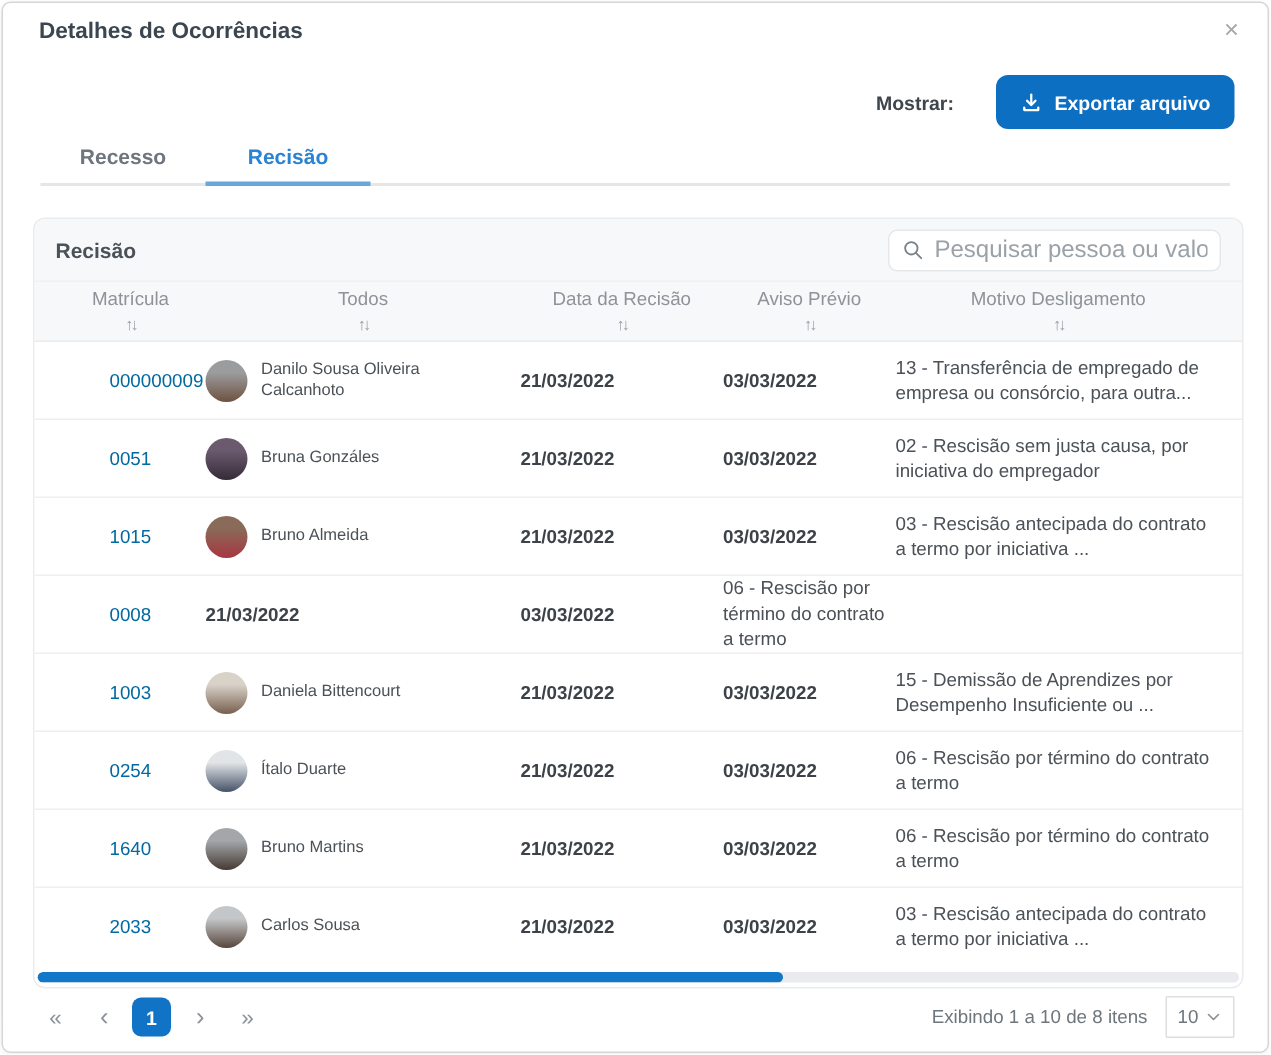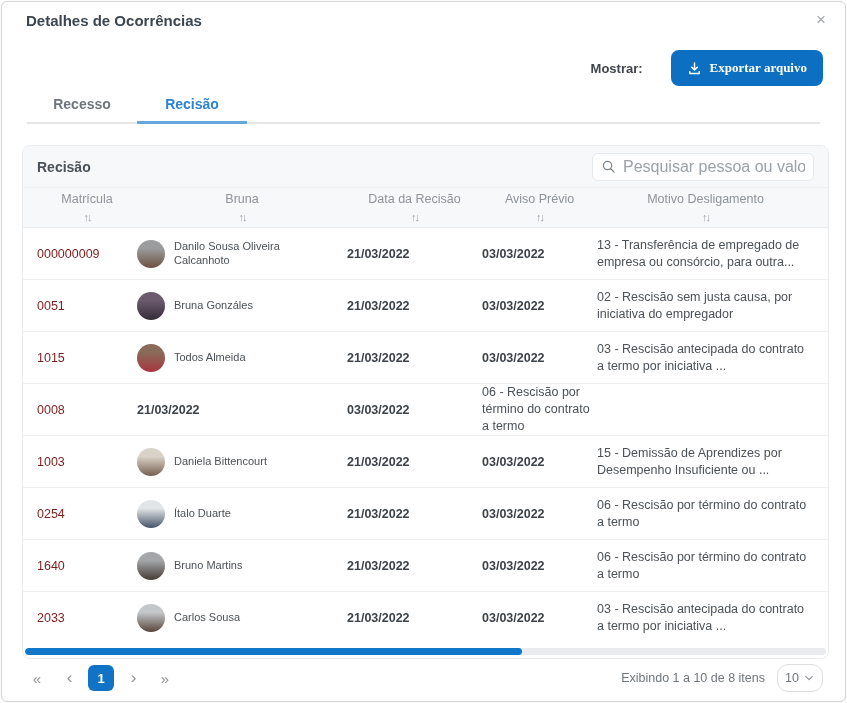--- a/index.html
+++ b/index.html
@@ -15,21 +15,21 @@
     color: #a3a9ae; display: flex; align-items: center; justify-content: center; cursor: pointer; }
   
   .toolbar { position: absolute; top: 48px; right: 22px; display: flex; align-items: center; }
   .show-label { font-size: 13px; font-weight: 700; color: #3f454c; }
   .select { position: relative; width: 123px; height: 33px; border: 1px solid #dcdfe2; border-radius: 6px;
     background: #fff; display: flex; align-items: center; padding: 0 12px; cursor: pointer; }
   .select .sel-value { font-size: 13px; color: #9ba2a8; }
   .chev { margin-left: auto; width: 11px; height: 11px; flex: none; }
   .chev svg { display: block; }
   .export-btn { margin-left: 28px; height: 36px; padding: 12px 16px; border: none; border-radius: 8px;
-    background: #0d6fc2; color: #fff; font-family: Liberation Serif, serif; font-size: 13px; font-weight: 700;
+    background: #0d6fc2; color: #fff; font-family: Liberation Sans, sans-serif; font-size: 13px; font-weight: 700;
     display: flex; align-items: center; gap: 8px; cursor: pointer; }
   .export-btn svg { display: block; }
   
   .tabs { position: absolute; top: 90px; left: 25px; right: 25px; display: flex; border-bottom: 2px solid #e4e6e8; }
   .tab { width: 110px; text-align: center; padding: 4px 0 9px; font-size: 14px; font-weight: 600; color: #6e757c;
     border-bottom: 3px solid transparent; margin-bottom: -2px; cursor: pointer; }
   .tab.active { color: #2b83d4; font-weight: 700; border-bottom-color: #66a7dc; }
   
   .panel { position: absolute; left: 20px; top: 143px; width: 807px; height: 514px;
     border: 1px solid #e9ebed; border-radius: 8px; background: #fff; overflow: hidden; }
@@ -42,41 +42,41 @@
   .search-box input::placeholder { color: #9aa1a7; }
   .search-icon { position: absolute; left: 9px; top: 6px; }
   .thead { height: 40px; background: #f7f8f9; border-bottom: 1px solid #e9ebed;
     display: grid; grid-template-columns: 100px 210px 135px 115px 1fr; align-items: center; padding: 0 14px; }
   .th { font-size: 12.5px; color: #8d9399; display: flex; align-items: center; gap: 5px; cursor: pointer; flex-direction: column; }
   .sort-ic { font-size: 11px; letter-spacing: -2px; color: #9aa0a6; }
   .row { height: 52px; display: grid; grid-template-columns: 100px 210px 135px 115px 1fr;
     align-items: center; padding: 0 14px; border-bottom: 1px solid #efefef; background: #fff; }
   .row:last-of-type { border-bottom: none; }
   .cell { font-size: 12.5px; color: #4b5157; }
-  .cell.mono { color: #7f1d1d; }
+  .cell.mono { color: #0369a1; margin-left: 36px; }
   .cell.date { font-weight: 700; color: #3c4248; }
   .name-cell { display: flex; align-items: center; gap: 9px; padding-right: 10px; }
   .avatar { width: 28px; height: 28px; border-radius: 50%; flex: none; }
   .name-text { font-size: 11px; color: #4b5157; line-height: 1.25; }
   .motivo { font-size: 12.5px; color: #4b5157; line-height: 1.35; padding-right: 6px; }
   .hscroll { position: absolute; left: 2px; right: 2px; bottom: 3px; height: 7px;
     background: #e9ebee; border-radius: 4px; overflow: hidden; }
   .hthumb { height: 100%; background: #1177c9; border-radius: 4px; cursor: pointer; }
   
   .footer { position: absolute; left: 0; right: 0; bottom: 0; height: 46px; padding: 0 22px;
     display: flex; align-items: center; justify-content: space-between; }
   .pager { display: flex; align-items: center; gap: 6px; }
   .pg-btn { min-width: 26px; height: 26px; display: flex; align-items: center; justify-content: center;
     color: #8a9198; font-size: 15px; cursor: pointer; user-select: none; }
   .pg-btn.lg { font-size: 17px; letter-spacing: -1px; }
   .pg-page { width: 26px; height: 26px; border-radius: 6px; background: #1173c5; color: #fff;
     font-size: 13px; font-weight: 700; display: flex; align-items: center; justify-content: center; cursor: pointer; }
   .foot-right { display: flex; align-items: center; gap: 12px; }
   .status { font-size: 12.5px; color: #6f767c; }
-  .size-select { width: 46px; height: 28px; border: 1px solid #dcdfe2; border-radius: 11px;
+  .size-select { width: 46px; height: 28px; border: 1px solid #dcdfe2; border-radius: 1px;
     display: flex; align-items: center; padding: 0 7px; cursor: pointer; }
   .size-select .sel-value { font-size: 12.5px; color: #6f767c; }
 </style>
 </head>
 <body>
 
 <div class="modal">
 
   <div class="modal-title">Detalhes de Ocorrências</div>
   <div class="close-btn">×</div>
@@ -113,21 +113,21 @@
         <input type="text" placeholder="Pesquisar pessoa ou valor ..." style="">
       </div>
     </div>
 
     <div class="thead">
       <div class="th">
           <span>Matrícula</span>
           <span class="sort-ic">↑↓</span>
         </div>
       <div class="th">
-          <span>Bruna</span>
+          <span>Todos</span>
           <span class="sort-ic">↑↓</span>
         </div>
       <div class="th">
           <span>Data da Recisão</span>
           <span class="sort-ic">↑↓</span>
         </div>
       <div class="th">
           <span>Aviso Prévio</span>
           <span class="sort-ic">↑↓</span>
         </div>
@@ -157,21 +157,21 @@
     </div>
     <div class="cell date">21/03/2022</div>
     <div class="cell date">03/03/2022</div>
     <div class="motivo">02 - Rescisão sem justa causa, por iniciativa do empregador</div>
   </div>
 
   <div class="row">
     <div class="cell mono">1015</div>
     <div class="name-cell">
       <span class="avatar" style="background: linear-gradient(rgb(138, 106, 88) 30%, rgb(168, 54, 64));"></span>
-      <span class="name-text">Todos Almeida</span>
+      <span class="name-text">Bruno Almeida</span>
     </div>
     <div class="cell date">21/03/2022</div>
     <div class="cell date">03/03/2022</div>
     <div class="motivo">03 - Rescisão antecipada do contrato a termo por iniciativa ...</div>
   </div>
 
   <div class="row">
     <div class="cell mono">0008</div>
     <div class="cell date">21/03/2022</div>
     <div class="cell date">03/03/2022</div>

